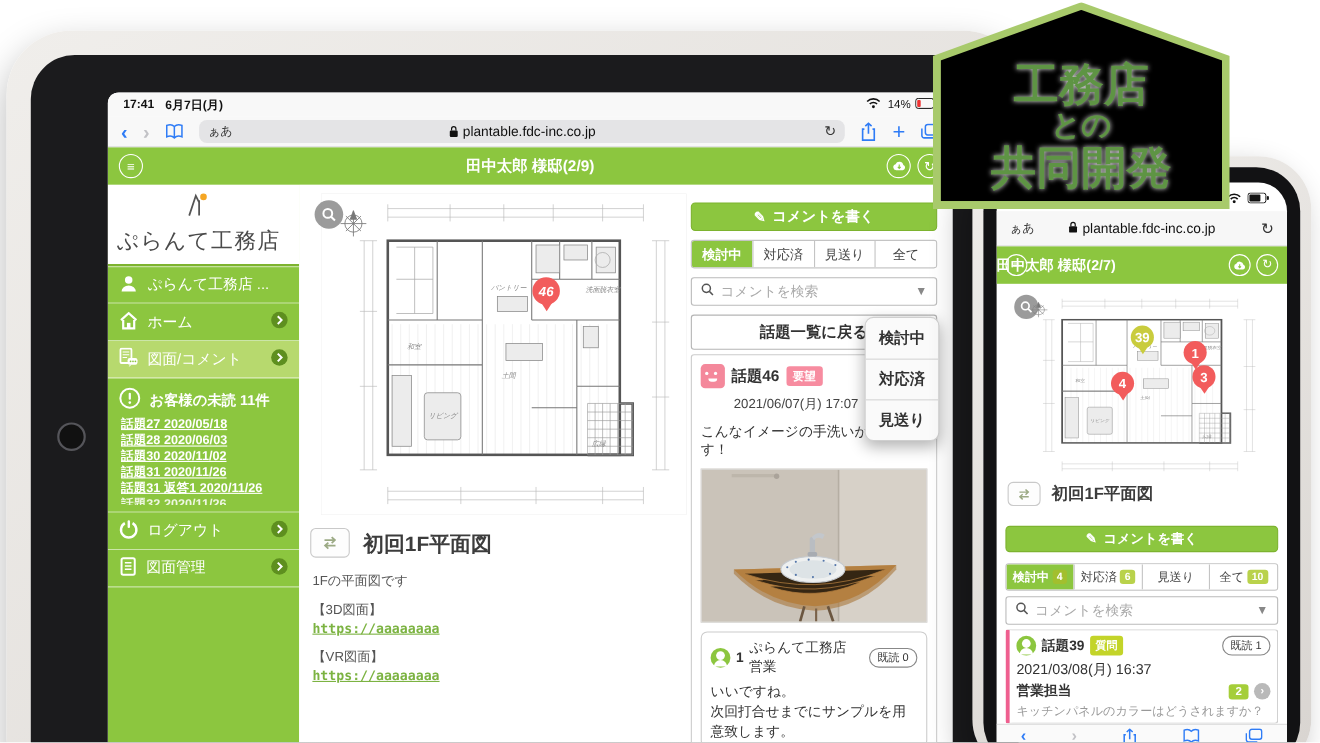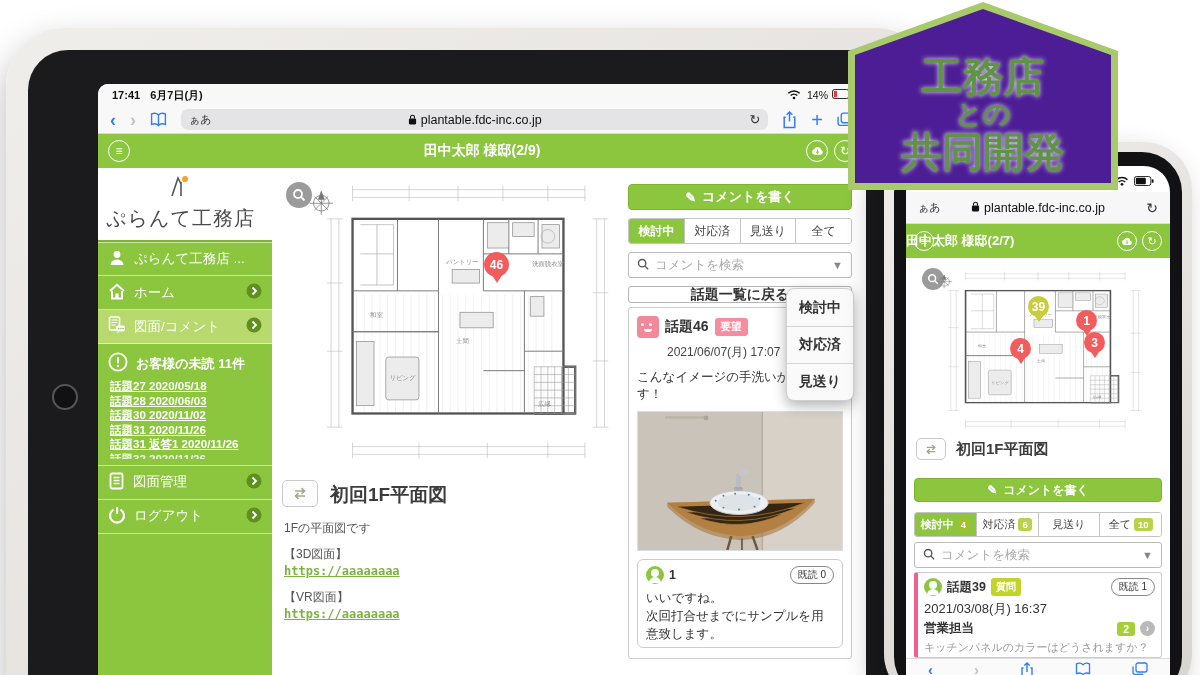--- a/index.html
+++ b/index.html
@@ -58,21 +58,21 @@
   .side-item.active { background:#b7d96e; }
   .side-item .arr { margin-left:auto; }
   .side-sec { padding:8px 10px 4px; color:#fff; font-size:13px; font-weight:bold; display:flex; gap:8px; align-items:center; }
   .side-links { padding:0 8px 6px 12px; border-bottom:1px solid rgba(255,255,255,.55); }
   .side-links a { display:block; color:#fff; font-size:11.5px; font-weight:bold;
     text-decoration:underline; line-height:14.5px; white-space:nowrap; }
   .side-links .clipped { height:7px; overflow:hidden; opacity:.85; }
 
   
   .t-main { flex:1; position:relative; background:#fff; }
-  .plan-box { position:absolute; left:20px; top:8px; width:332px; height:292px; background:#e5e5e5; }
+  .plan-box { position:absolute; left:20px; top:8px; width:332px; height:292px; background:#e5e5e5;font-style:italic; }
   .zoom-chip { position:absolute; width:26px; height:26px; border-radius:50%;
     background:rgba(130,130,130,.8); display:flex; align-items:center; justify-content:center; z-index:3; }
   .pin { position:absolute; width:25px; height:25px; border-radius:50%; background:#f25c5c; color:#fff;
     font-weight:bold; font-size:12px; display:flex; align-items:center; justify-content:center; z-index:3; }
   .pin::after { content:""; position:absolute; top:20px; left:50%; transform:translateX(-50%);
     border:7px solid transparent; border-top:11px solid #f25c5c; }
   .pin.yellow { background:#c9cc3d; } .pin.yellow::after { border-top-color:#c9cc3d; }
   .pin.small { width:21px; height:21px; font-size:12px; } .pin.small::after { top:17px; border-width:6px; border-top-width:9px; }
   .swap-btn { position:absolute; width:36px; height:27px; border:1px solid #c9c9c9; border-radius:5px;
     background:#fdfdfd; display:flex; align-items:center; justify-content:center; }
@@ -90,21 +90,21 @@
   .tab { flex:1; height:24px; display:flex; align-items:center; justify-content:center; gap:3px;
     font-size:12px; color:#444; border-left:1px solid #c4c4c4; background:#fff; }
   .tab:first-child { border-left:none; }
   .tab.active { background:#8cc63f; color:#fff; font-weight:bold; }
   .searchbar { margin-top:8px; height:26px; border:1px solid #bbb; border-radius:3px; background:#fff;
     display:flex; align-items:center; padding:0 8px; gap:6px; position:relative; }
   .searchbar input { border:none; outline:none; flex:1; font-size:12.5px; color:#333;
     font-family:"Liberation Sans", sans-serif; background:transparent; }
   .searchbar input::placeholder { color:#aaa; }
   .searchbar .caret { color:#888; font-size:11px; }
-  .back-btn { margin-top:8px; height:17px; border:1px solid #b5b5b5; border-radius:3px; background:#fff;
+  .back-btn { margin-top:8px; height:32px; border:1px solid #b5b5b5; border-radius:3px; background:#fff;
     display:flex; align-items:center; justify-content:center; font-size:14px; font-weight:bold; color:#333; }
   .topic-card { margin-top:4px; border:1px solid #ccc; border-radius:3px; background:#fff; padding:8px 8px 10px; position:relative; }
   .trow { display:flex; align-items:center; gap:6px; }
   .avatar-pink { width:22px; height:22px; border-radius:4px; background:#f4889b; position:relative; flex:0 0 auto; }
   .avatar-pink::before { content:""; position:absolute; left:4px; top:7px; width:3px; height:3px; border-radius:50%; background:#fff; box-shadow:8px 0 0 #fff; }
   .avatar-pink::after { content:""; position:absolute; left:7px; top:13px; width:8px; height:3px; border-radius:0 0 4px 4px; background:#fff; }
   .topic-id { font-size:14px; font-weight:bold; color:#333; }
   .badge-pink { background:#f78ca0; color:#fff; font-size:10.5px; font-weight:bold; border-radius:3px; padding:2px 6px; }
   .badge-lime { background:#c3d429; color:#fff; font-size:10px; font-weight:bold; border-radius:3px; padding:2px 5px; }
   .topic-date { font-size:12px; color:#444; margin:6px 0 0 30px; }
@@ -165,21 +165,21 @@
   .p-card .qtext { font-size:11px; color:#999; margin-top:3px; line-height:1.35; }
   .p-toolbar { position:absolute; left:0; top:492px; width:100%; height:17px; background:rgba(250,250,250,.96);
     border-top:1px solid #ddd; display:flex; justify-content:space-between; padding:3px 22px 0; overflow:hidden; }
   .p-toolbar .chev { font-size:15px; }
 
   
   .badge { position:absolute; left:848px; top:2px; width:270px; height:188px; z-index:40;
     clip-path:polygon(50% 0%, 100% 26%, 100% 100%, 0% 100%, 0% 26%); background:#a8ca6b;
     filter:drop-shadow(0 3px 4px rgba(0,0,0,.12)); }
   .badge-inner { position:absolute; left:7px; top:7px; right:7px; bottom:7px;
-    clip-path:polygon(50% 0%, 100% 26.5%, 100% 100%, 0% 100%, 0% 26.5%); background:#4c1d95;
+    clip-path:polygon(50% 0%, 100% 26.5%, 100% 100%, 0% 100%, 0% 26.5%); background:#000000;
     display:flex; flex-direction:column; align-items:center; justify-content:flex-end; padding-bottom:8px; }
   .badge-inner .l1 { font-size:41px; font-weight:bold; color:#5e9444; line-height:1.05; text-shadow:0 0 5px rgba(255,255,255,.9); }
   .badge-inner .l2 { font-size:27px; font-weight:bold; color:#5e9444; line-height:1.15; text-shadow:0 0 5px rgba(255,255,255,.9); }
   .badge-inner .l3 { font-size:41px; font-weight:bold; color:#5e9444; line-height:1.1; text-shadow:0 0 5px rgba(255,255,255,.9); }
 </style>
 </head>
 <body>
 
 <div class="stage">
 
@@ -316,36 +316,36 @@
           <a>話題27 2020/05/18</a>
           <a>話題28 2020/06/03</a>
           <a>話題30 2020/11/02</a>
           <a>話題31 2020/11/26</a>
           <a>話題31 返答1 2020/11/26</a>
           <div class="clipped">
               <a>話題32 2020/11/26</a>
             </div>
         </div>
         <div class="side-item">
+          <span><svg width="18" height="18" viewBox="0 0 18 18">
+                <path d="M5.5 3.6 a7 7 0 1 0 7 0" fill="none" stroke="#fff" stroke-width="2.2"></path>
+                <rect x="8" y="1" width="2.2" height="7" rx="1" fill="#fff"></rect>
+              </svg></span>
+          <span>ログアウト</span>
+          <span class="arr"><svg width="16" height="16" viewBox="0 0 16 16">
+                <circle cx="8" cy="8" r="7.5" fill="#5e8f1f"></circle>
+                <path d="M6.5 4.5 L10 8 L6.5 11.5" fill="none" stroke="#fff" stroke-width="1.8"></path>
+              </svg></span>
+        </div>
+        <div class="side-item">
           <span><svg width="17" height="18" viewBox="0 0 16 18">
                 <rect x="2" y="1.5" width="12" height="15" rx="1.5" fill="none" stroke="#fff" stroke-width="1.8"></rect>
                 <path d="M5 5.5 h6 M5 8.5 h6 M5 11.5 h6" stroke="#fff" stroke-width="1.4"></path>
               </svg></span>
           <span>図面管理</span>
-          <span class="arr"><svg width="16" height="16" viewBox="0 0 16 16">
-                <circle cx="8" cy="8" r="7.5" fill="#5e8f1f"></circle>
-                <path d="M6.5 4.5 L10 8 L6.5 11.5" fill="none" stroke="#fff" stroke-width="1.8"></path>
-              </svg></span>
-        </div>
-        <div class="side-item">
-          <span><svg width="18" height="18" viewBox="0 0 18 18">
-                <path d="M5.5 3.6 a7 7 0 1 0 7 0" fill="none" stroke="#fff" stroke-width="2.2"></path>
-                <rect x="8" y="1" width="2.2" height="7" rx="1" fill="#fff"></rect>
-              </svg></span>
-          <span>ログアウト</span>
           <span class="arr"><svg width="16" height="16" viewBox="0 0 16 16">
                 <circle cx="8" cy="8" r="7.5" fill="#5e8f1f"></circle>
                 <path d="M6.5 4.5 L10 8 L6.5 11.5" fill="none" stroke="#fff" stroke-width="1.8"></path>
               </svg></span>
         </div>
       </div>
 
       <div class="t-main">
         <div class="plan-box">
           <span class="zoom-chip" style="left:-6px;top:6px;">
@@ -520,20 +520,21 @@
  <rect x="99" y="76" width="9" height="4" rx="1.5" fill="#a8acb2"></rect>
  <line x1="96" y1="126" x2="92" y2="140" stroke="#6b5640" stroke-width="2.5"></line>
  <line x1="118" y1="126" x2="123" y2="140" stroke="#6b5640" stroke-width="2.5"></line>
  <line x1="107" y1="128" x2="107" y2="140" stroke="#7a6249" stroke-width="2"></line>
 </svg></div>
               </div>
             <div class="reply-card">
               <div class="reply-head">
                 <span class="avatar-green"></span>
                 <b>1</b>
+                <span>ぷらんて工務店  営業</span>
                 <span class="pill">既読 0</span>
               </div>
               <div class="reply-text">
                 <div>いいですね。</div>
                 <div>次回打合せまでにサンプルを用意致します。</div>
               </div>
 
             </div>
           </div>
         </div>

